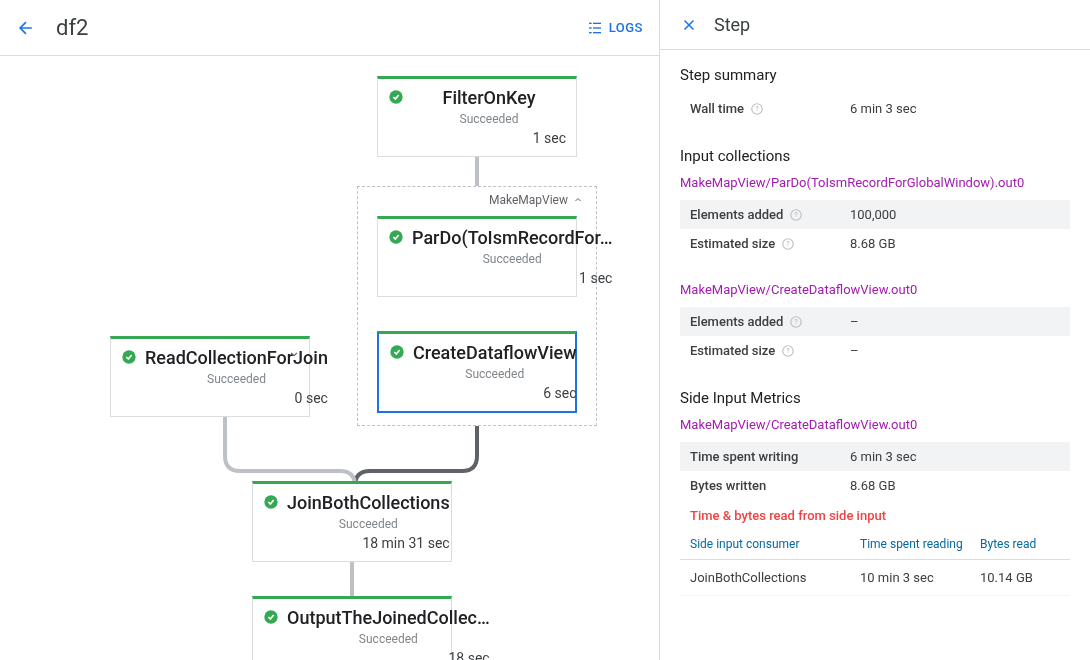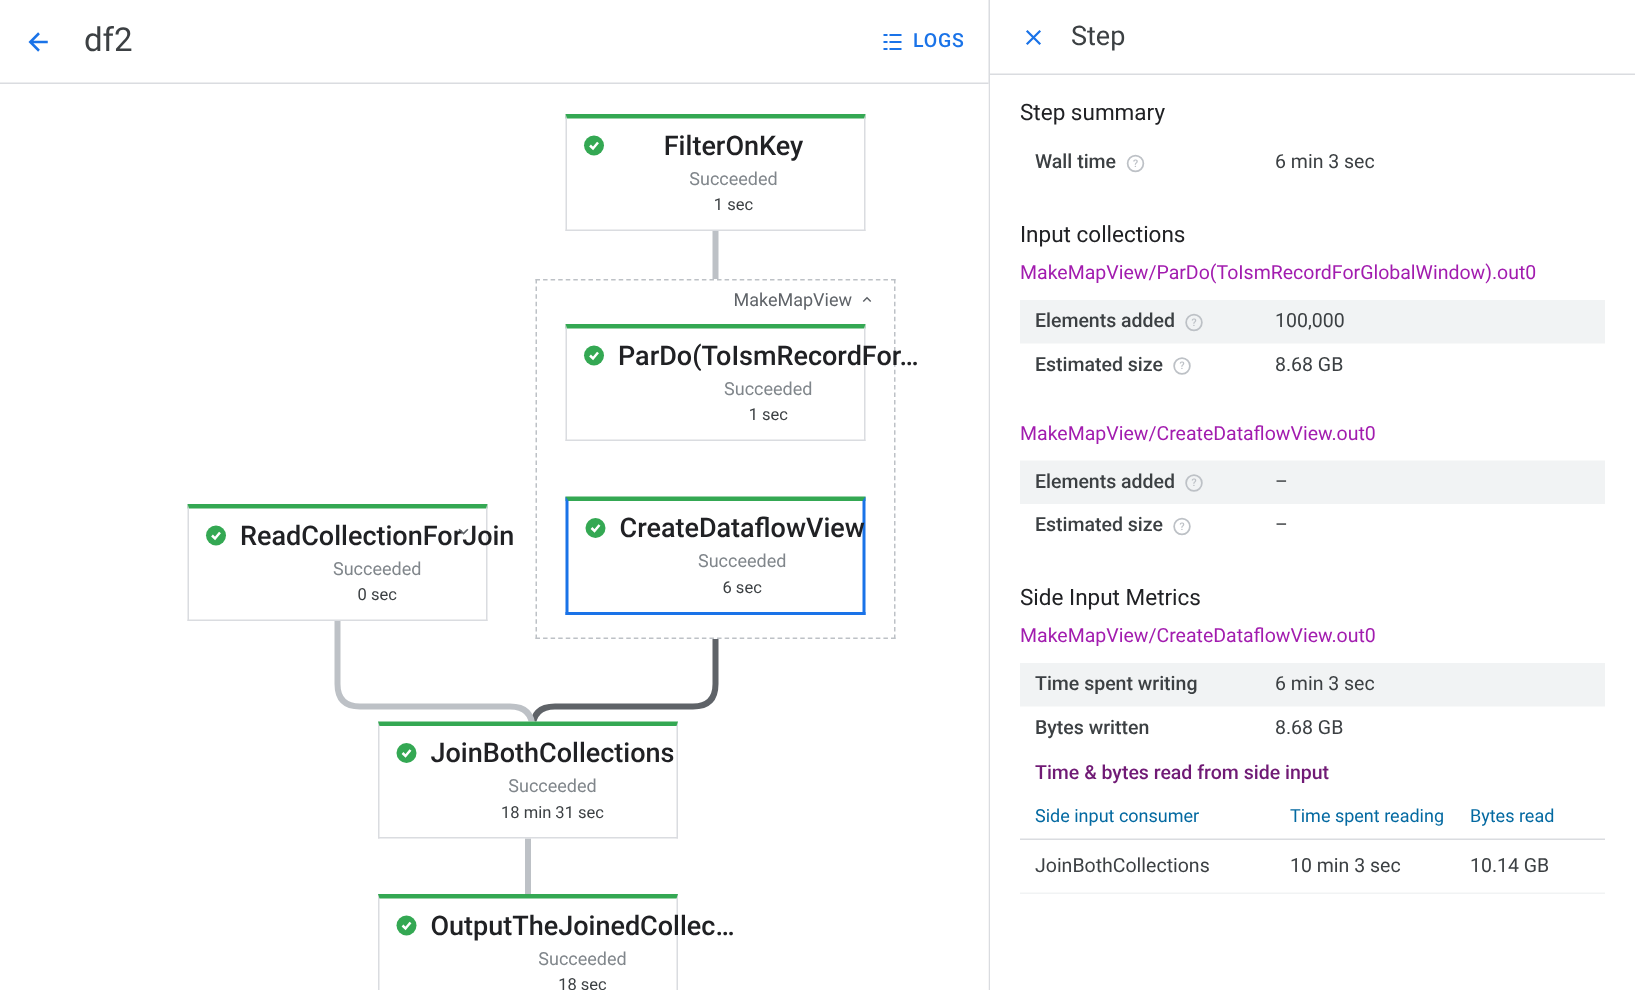--- a/index.html
+++ b/index.html
@@ -13,39 +13,39 @@
 .logs-btn { color: #1a73e8; font-size: 13px; font-weight: 500; display: flex; align-items: center; gap: 6px; cursor: pointer; letter-spacing: 0.5px; }
 .logs-btn svg { width: 16px; height: 16px; }
 .graph-area { flex: 1; position: relative; overflow: hidden; background: #fff; }
 .node { position: absolute; background: #fff; border: 1px solid #dadce0; border-top: 3px solid #34a853; width: 200px; text-align: center; padding: 8px 10px 10px; }
 .node.selected { border: 2px solid #1a73e8; border-top: 3px solid #34a853; }
 .node-content { display: flex; align-items: flex-start; gap: 8px; text-align: left; }
 .node-check { width: 16px; height: 16px; flex-shrink: 0; margin-top: 2px; }
 .node-body { flex: 1; text-align: center; }
 .node-title { font-weight: 500; color: #202124; font-size: 18px; white-space: nowrap; overflow: hidden; text-overflow: ellipsis; }
 .node-status { color: #80868b; font-size: 12px; margin-top: 4px; }
-.node-time { color: #3c4043; font-size: 11px; margin-top: 4px; }
+.node-time { color: #3c4043; font-size: 14px; margin-top: 4px; text-align: right; }
 .node-chevron { position: absolute; right: 8px; top: 8px; color: #5f6368; }
 .group-box { position: absolute; border: 1px dashed #bdc1c6; background: #fff; }
 .group-label { position: absolute; right: 12px; top: 6px; font-size: 12px; color: #5f6368; display: flex; align-items: center; gap: 4px; }
 svg.edges { position: absolute; top: 0; left: 0; width: 100%; height: 100%; pointer-events: none; }
 .right-pane { width: 430px; display: flex; flex-direction: column; overflow-y: auto; }
 .right-header { display: flex; align-items: center; padding: 14px 20px; border-bottom: 1px solid #dadce0; gap: 16px; }
 .close-btn { color: #1a73e8; cursor: pointer; display: flex; }
 .close-btn svg { width: 18px; height: 18px; }
 .right-title { font-size: 18px; color: #3c4043; }
 .section { padding: 16px 20px 8px; }
 .section-title { font-size: 15px; font-weight: 400; color: #202124; margin-bottom: 10px; }
 .section-sub { font-size: 13px; color: #a21caf; margin-bottom: 10px; }
 .kv-row { display: flex; align-items: center; padding: 7px 10px; font-size: 13px; }
 .kv-row.shaded { background: #f1f3f4; }
 .kv-label { width: 160px; color: #3c4043; font-weight: 500; display: flex; align-items: center; gap: 6px; }
 .kv-value { color: #3c4043; }
 .help-icon { width: 14px; height: 14px; color: #bdc1c6; }
-.sub-heading { font-weight: 500; font-size: 13px; color: #701a75; padding: 8px 10px 6px; }
+.sub-heading { font-weight: 500; font-size: 13px; color: #ef4444; padding: 8px 10px 6px; }
 .table-header { display: flex; padding: 8px 10px; color: #0369a1; font-size: 12px; border-bottom: 1px solid #dadce0; }
 .th1 { flex: 1; }
 .th2 { width: 120px; }
 .th3 { width: 80px; text-align: left; }
 .table-row { display: flex; padding: 10px 10px; color: #3c4043; font-size: 13px; border-bottom: 1px solid #f1f3f4; }
 </style>
 </head>
 <body>
 
 <div class="container">
@@ -108,21 +108,21 @@
               <path d="M8 12l3 3 5-6" stroke="#fff" stroke-width="2.5" fill="none"></path>
             </svg>
           <div class="node-body">
             <div class="node-title">ParDo(ToIsmRecordFor…</div>
             <div class="node-status">Succeeded</div>
             <div class="node-time">1 sec</div>
           </div>
         </div>
       </div>
 
-      <div class="node" style="left:125px; top:280px;">
+      <div class="node" style="left:110px; top:280px;">
         <div class="node-content">
           <svg class="node-check" viewBox="0 0 24 24">
               <circle cx="12" cy="12" r="10" fill="#34a853"></circle>
               <path d="M8 12l3 3 5-6" stroke="#fff" stroke-width="2.5" fill="none"></path>
             </svg>
           <div class="node-body">
             <div class="node-title">ReadCollectionForJoin</div>
             <div class="node-status">Succeeded</div>
             <div class="node-time">0 sec</div>
           </div>

